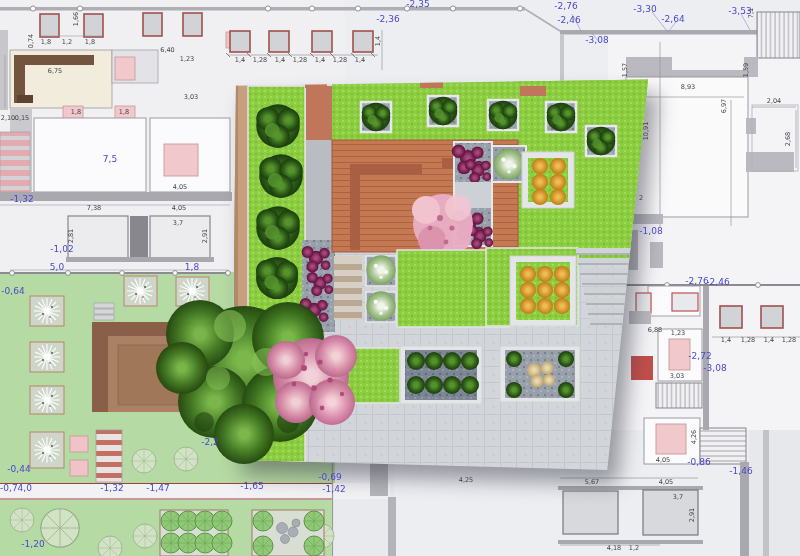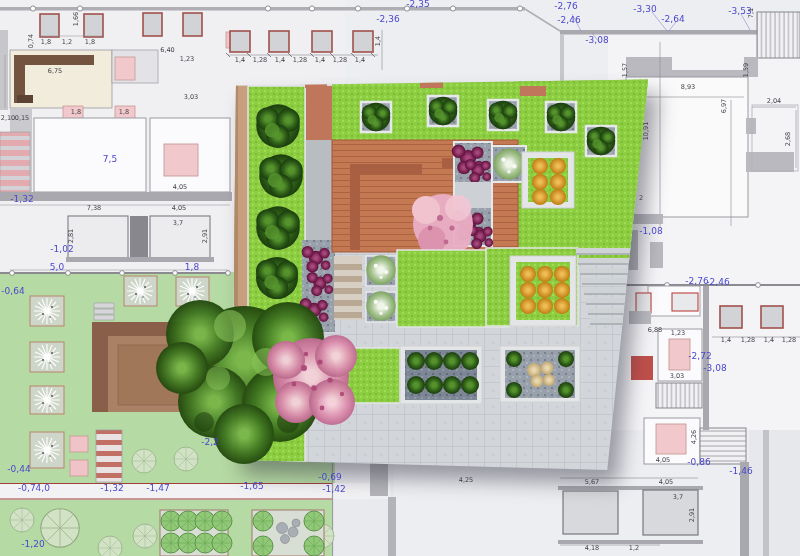--- a/index.html
+++ b/index.html
@@ -619,21 +619,21 @@
       <span class="lbl blue" style="left: 418px; top: 4px;">-2,35</span>
       <span class="lbl blue" style="left: 388px; top: 19px;">-2,36</span>
       <span class="lbl blue" style="left: 651px; top: 231px;">-1,08</span>
       <span class="lbl blue" style="left: 110px; top: 159px;">7,5</span>
       <span class="lbl blue" style="left: 22px; top: 199px;">-1,32</span>
       <span class="lbl blue" style="left: 62px; top: 209px; margin-top: 40px;">-1,02</span>
       <span class="lbl blue" style="left: 13px; top: 291px;">-0,64</span>
       <span class="lbl blue" style="left: 57px; top: 267px;">5,0</span>
       <span class="lbl blue" style="left: 192px; top: 267px;">1,8</span>
       <span class="lbl blue" style="left: 19px; top: 469px;">-0,44</span>
-      <span class="lbl blue" style="left: 16px; top: 488px; margin-left: 18px;">-0,74,0</span>
+      <span class="lbl blue" style="left: 16px; top: 488px;">-0,74,0</span>
       <span class="lbl blue" style="left: 112px; top: 488px;">-1,32</span>
       <span class="lbl blue" style="left: 158px; top: 488px;">-1,47</span>
       <span class="lbl blue" style="left: 210px; top: 442px;">-2,2</span>
       <span class="lbl blue" style="left: 33px; top: 544px;">-1,20</span>
       <span class="lbl blue" style="left: 252px; top: 486px;">-1,65</span>
       <span class="lbl blue" style="left: 330px; top: 477px;">-0,69</span>
       <span class="lbl blue" style="left: 334px; top: 489px;">-1,42</span>
       <span class="lbl blue" style="left: 699px; top: 462px;">-0,86</span>
       <span class="lbl blue" style="left: 702px; top: 471px; margin-left: 39px;">-1,46</span>
       <span class="lbl blue" style="left: 697px; top: 281px;">-2,76</span>
@@ -682,17 +682,17 @@
       <span class="lbl dim" style="left: 789px; top: 340px;">1,28</span>
       <span class="lbl dim" style="left: 678px; top: 333px;">1,23</span>
       <span class="lbl dim" style="left: 677px; top: 376px;">3,03</span>
       <span class="lbl dim" style="left: 655px; top: 330px;">6,88</span>
       <span class="lbl dim" style="left: 592px; top: 482px;">5,67</span>
       <span class="lbl dim" style="left: 666px; top: 482px;">4,05</span>
       <span class="lbl dim" style="left: 663px; top: 460px;">4,05</span>
       <span class="lbl dim rot" style="left: 694px; top: 437px;">4,26</span>
       <span class="lbl dim" style="left: 678px; top: 497px;">3,7</span>
       <span class="lbl dim rot" style="left: 692px; top: 515px;">2,91</span>
-      <span class="lbl dim" style="left: 592px; top: 548px;">4,18</span>
+      <span class="lbl dim" style="left: 614px; top: 548px;">4,18</span>
       <span class="lbl dim" style="left: 634px; top: 548px;">1,2</span>
       <span class="lbl dim" style="left: 466px; top: 480px;">4,25</span>
     </div>
 </div>
 
 </body></html>

